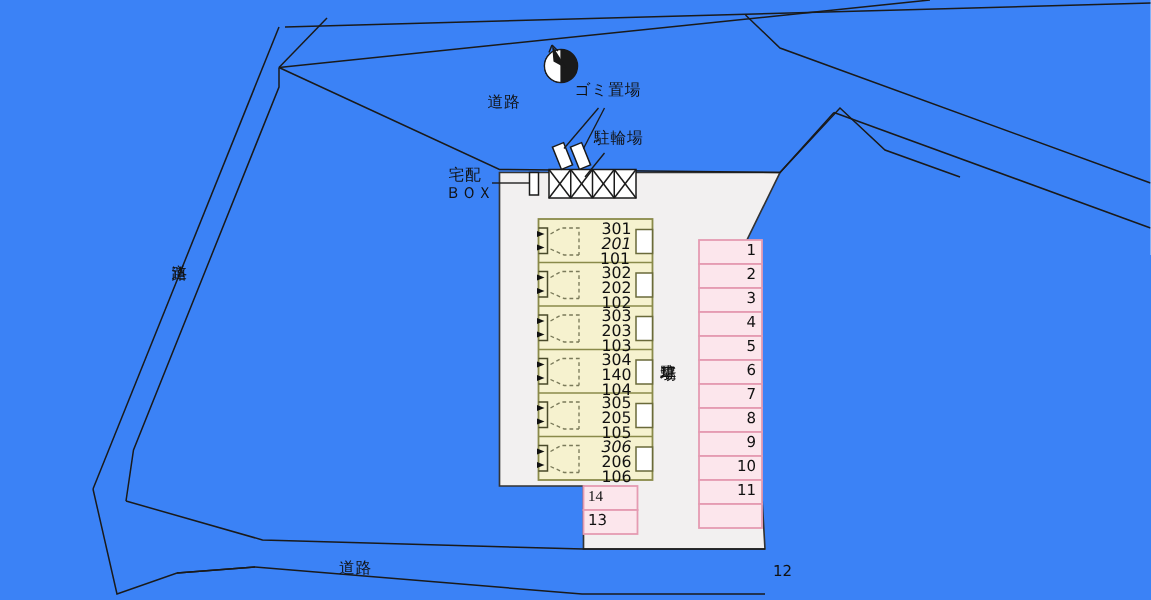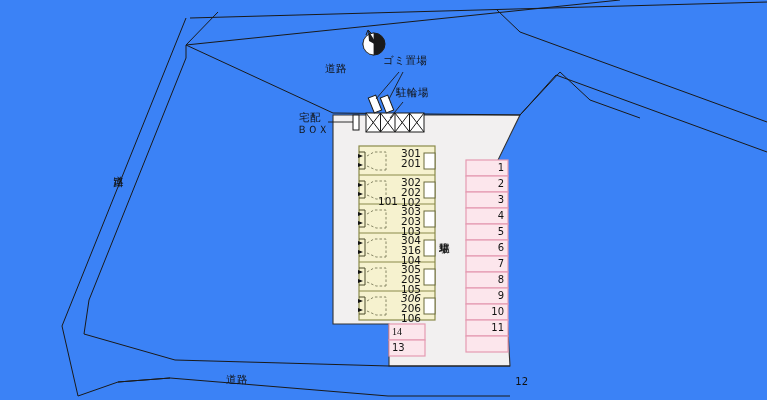--- a/index.html
+++ b/index.html
@@ -171,33 +171,33 @@
   <div class="lbl lbl-jp" style="left:383px;top:55px;">ゴミ置場</div>
 
   <div class="lbl lbl-jp" style="left:396px;top:87px;">駐輪場</div>
 
   <div class="lbl lbl-jp" style="left:299px;top:112px;">宅配</div>
   <div class="lbl lbl-jp" style="left:297px;top:124px;letter-spacing:0;">ＢＯＸ</div>
 
   <div class="lbl lbl-jp vert" style="left:439px;top:234px;">駐車場</div>
 
   <div class="unitnum" style="left:381px;top:148px;width:40px;">301</div>
-  <div class="unitnum" style="left:381px;top:158px;width:40px;">201</div>
-  <div class="unitnum" style="left:358px;top:168px;width:40px;margin-top:28px;">101</div>
+  <div class="unitnum" style="left:381px;top:158px;width:40px;font-style:italic;">201</div>
+  <div class="unitnum" style="left:380px;top:168px;width:40px;">101</div>
 
   <div class="unitnum" style="left:381px;top:177px;width:40px;">302</div>
   <div class="unitnum" style="left:381px;top:187px;width:40px;">202</div>
   <div class="unitnum" style="left:381px;top:197px;width:40px;">102</div>
 
   <div class="unitnum" style="left:381px;top:206px;width:40px;">303</div>
   <div class="unitnum" style="left:381px;top:216px;width:40px;">203</div>
   <div class="unitnum" style="left:381px;top:226px;width:40px;">103</div>
 
   <div class="unitnum" style="left:381px;top:235px;width:40px;">304</div>
-  <div class="unitnum" style="left:381px;top:245px;width:40px;">316</div>
+  <div class="unitnum" style="left:381px;top:245px;width:40px;">140</div>
   <div class="unitnum" style="left:381px;top:255px;width:40px;">104</div>
 
   <div class="unitnum" style="left:381px;top:264px;width:40px;">305</div>
   <div class="unitnum" style="left:381px;top:274px;width:40px;">205</div>
   <div class="unitnum" style="left:381px;top:284px;width:40px;">105</div>
 
   <div class="unitnum" style="left:381px;top:293px;width:40px;font-style:italic;">306</div>
   <div class="unitnum" style="left:381px;top:303px;width:40px;">206</div>
   <div class="unitnum" style="left:381px;top:313px;width:40px;">106</div>
 

